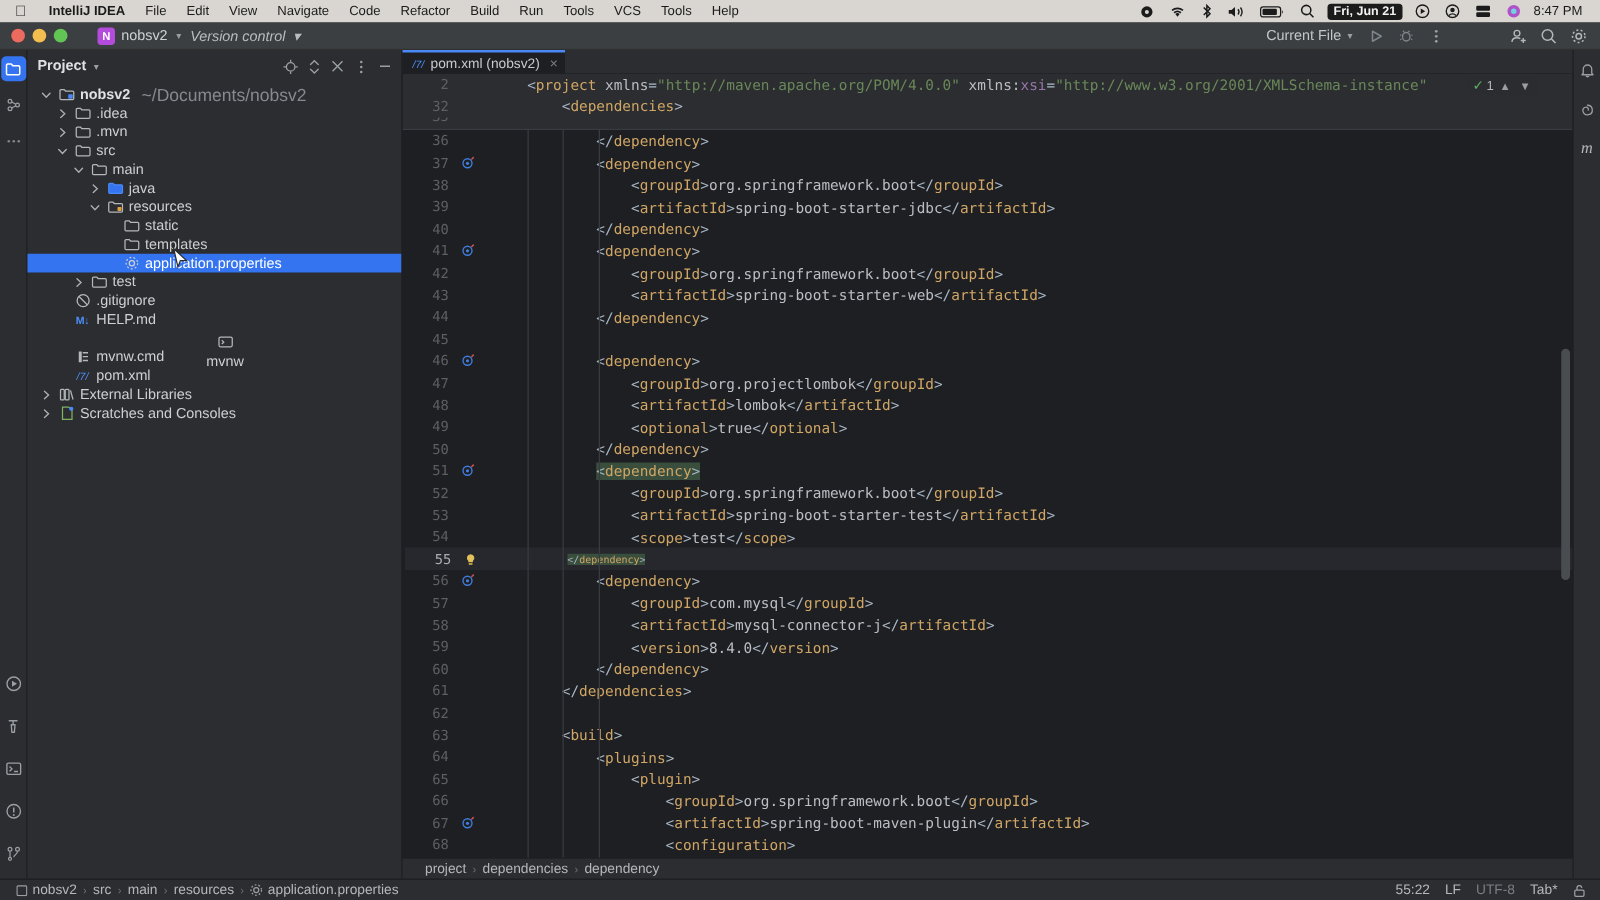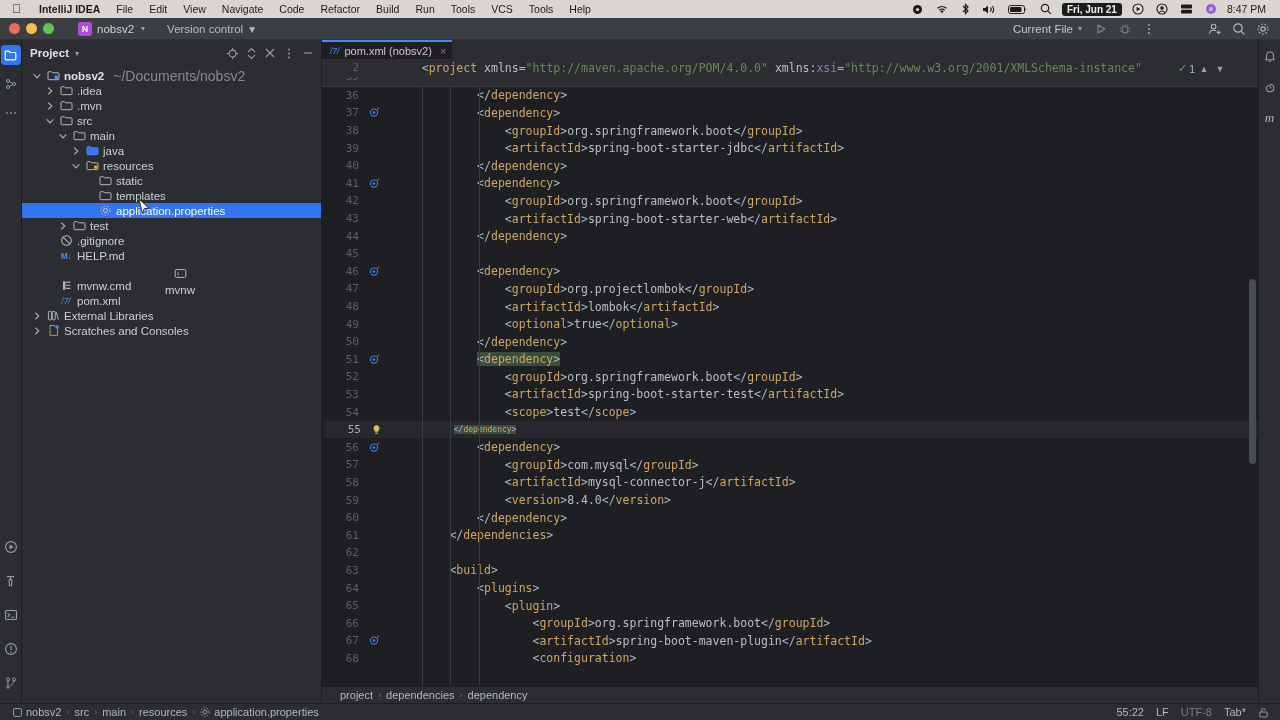--- a/index.html
+++ b/index.html
@@ -47,21 +47,21 @@
   .tl-yellow { background: #f4bd4f; }
   .tl-green { background: #61c454; }
   .proj-chip { display: flex; align-items: center; margin-left: 24px; gap: 5px; }
   .proj-badge {
     width: 14px; height: 14px; border-radius: 3px;
     background: #b34cdb; color: #fff; font-size: 9px; font-weight: bold;
     display: flex; align-items: center; justify-content: center;
   }
   .proj-name { font-size: 11.5px; color: #cfd2d4; }
   .caret { font-size: 8px; color: #9a9fa3; margin-left: 2px; }
-  .vcs-chip { display: flex; align-items: center; margin-left: 22px; gap: 4px; }
+  .vcs-chip { display: flex; align-items: flex-end; margin-left: 7px; gap: 4px; font-style: italic; }
   .vcs-chip span { font-size: 11.5px; color: #b9bdc0; }
   .tb-right { margin-left: auto; display: flex; align-items: center; gap: 2px; padding-right: 6px; }
   .tb-right .lbl { font-size: 11.5px; color: #c3c7ca; display:flex; align-items:center; gap:3px; padding: 0 6px; }
   .tbicon {
     width: 22px; height: 20px; display: flex; align-items: center; justify-content: center;
   }
   .tbicon svg { display: block; }
 
   
   .rail-left {
@@ -678,20 +678,21 @@
     <div class="code-area">
       <div class="inspect-widget">
         <span class="ok">✓</span>
         <span>1</span>
         <span class="arrowbtn">▲</span>
         <span class="arrowbtn">▼</span>
       </div>
 
       <div class="lines sticky" id="sticky-lines">
           <div class="ln"><span class="num">2</span><span class="gutter-ic"></span><span class="code"><span>&nbsp;&nbsp;&nbsp;&nbsp;</span><span class="br">&lt;</span><span class="tg">project</span><span class="txt"> </span><span class="at">xmlns</span><span class="br">=</span><span class="atv">"http://maven.apache.org/POM/4.0.0"</span><span class="txt"> </span><span class="at">xmlns:</span><span class="ns">xsi</span><span class="br">=</span><span class="atv">"http://www.w3.org/2001/XMLSchema-instance"</span></span></div>
+          <div class="ln"><span class="num">32</span><span class="gutter-ic"></span><span class="code"><span>&nbsp;&nbsp;&nbsp;&nbsp;&nbsp;&nbsp;&nbsp;&nbsp;</span><span class="br">&lt;</span><span class="tg">dependencies</span><span class="br">&gt;</span></span></div>
           <div style="height: 9px; overflow: hidden; position: relative;">
             <div class="ln" style="margin-top: -9px; gap: 44px;"><span class="num">35</span><span class="gutter-ic"></span></div>
           </div>
         </div>
       <div class="lines" id="code-lines">
           <div class="ln"><span class="num">36</span><span class="gutter-ic"></span><span class="code"><span>&nbsp;&nbsp;&nbsp;&nbsp;&nbsp;&nbsp;&nbsp;&nbsp;&nbsp;&nbsp;&nbsp;&nbsp;</span><span class="br">&lt;/</span><span class="tg">dependency</span><span class="br">&gt;</span></span></div>
           <div class="ln"><span class="num">37</span><span class="gutter-ic"><svg width="11" height="11" viewBox="0 0 11 11">
                 <circle cx="5" cy="5.6" r="3.6" stroke="#3f7ddd" stroke-width="1.1" fill="none"></circle>
                 <circle cx="5" cy="5.6" r="1.3" fill="#3f7ddd"></circle>
                 <path d="M8.1 2.6l1.9-1.9" stroke="#d05050" stroke-width="1.2"></path>

